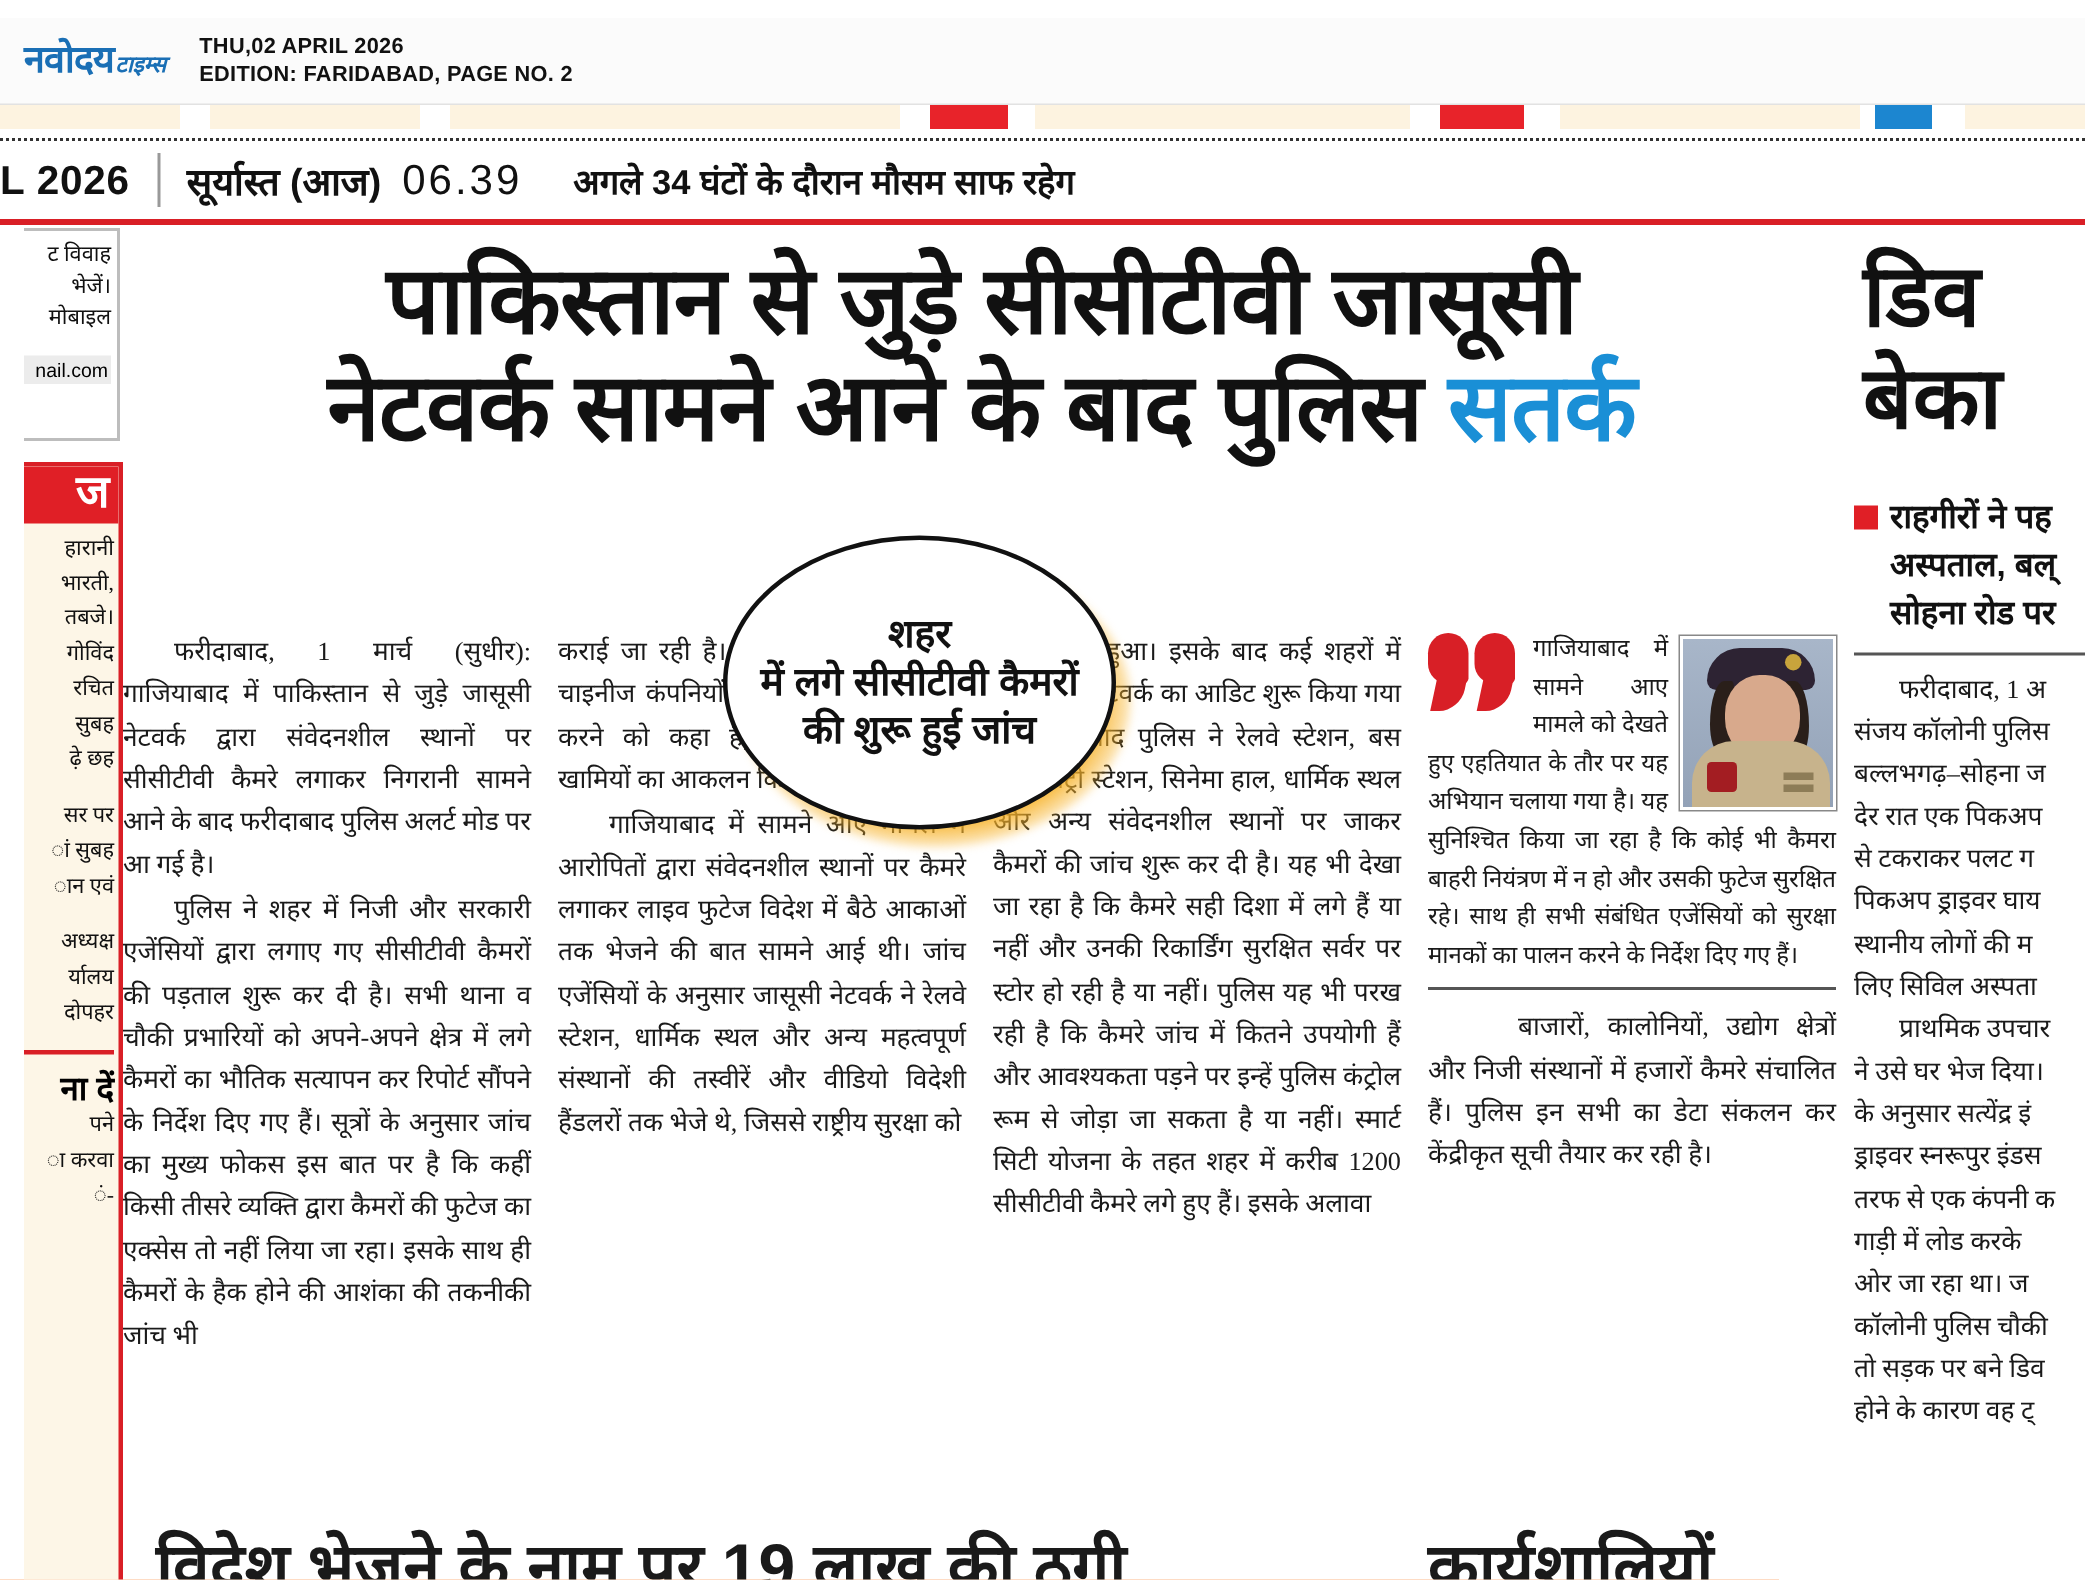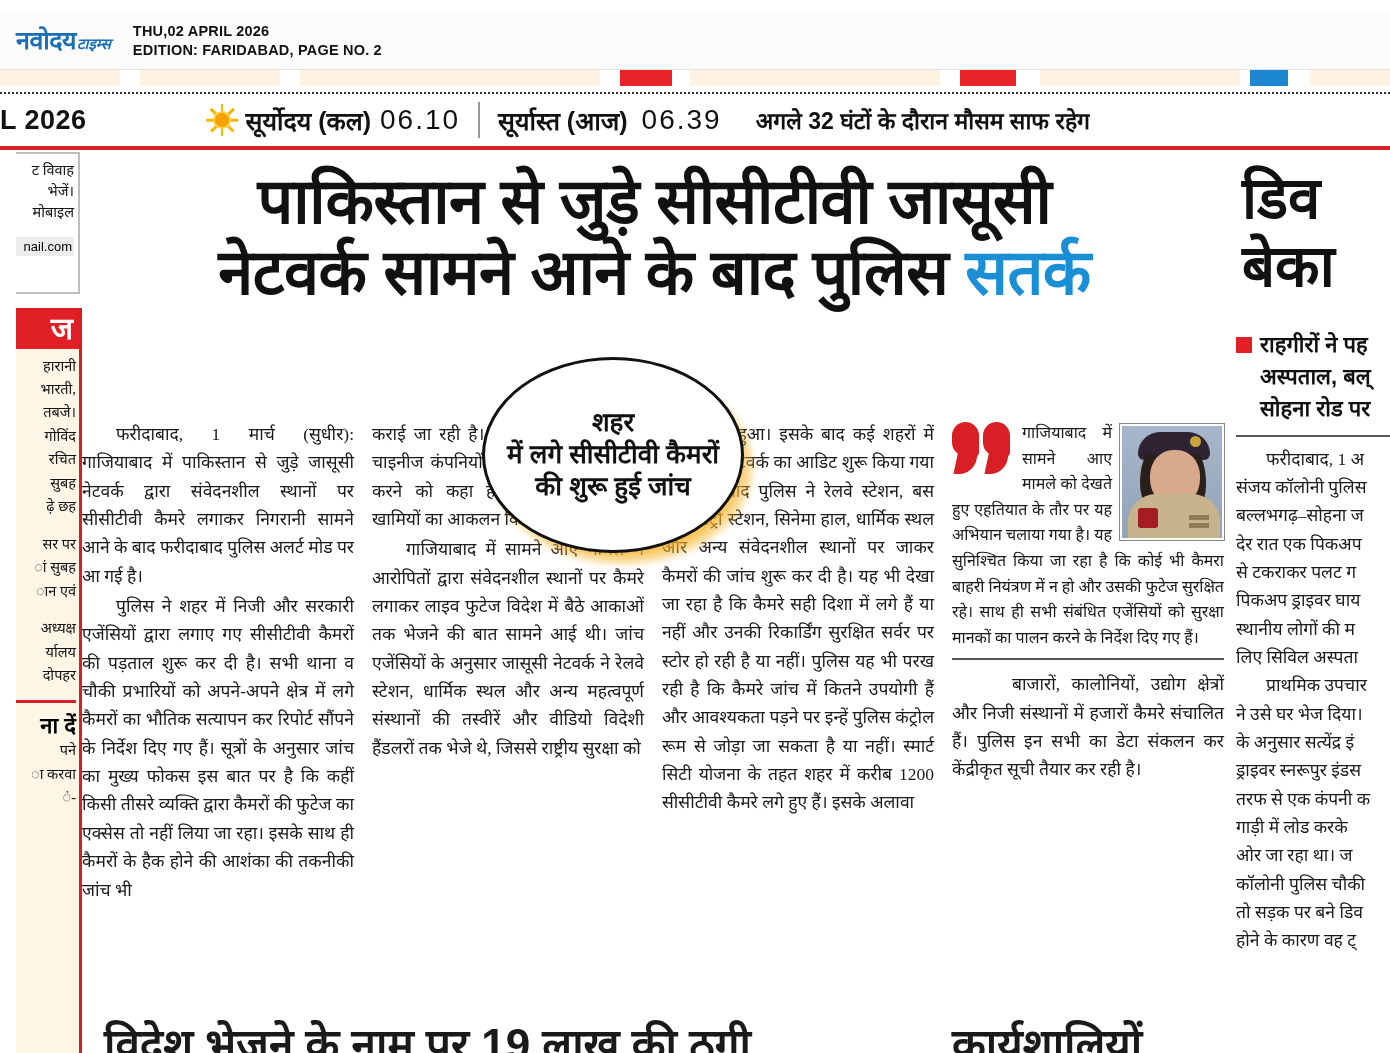--- a/index.html
+++ b/index.html
@@ -260,38 +260,27 @@
       <div class="bit" style="left:690px;width:250px;background:#fdf3e0;"></div>
       <div class="bit" style="left:960px;width:56px;background:#e8232a;"></div>
       <div class="bit" style="left:1040px;width:200px;background:#fdf3e0;"></div>
       <div class="bit" style="left:1250px;width:38px;background:#1c86d0;"></div>
       <div class="bit" style="left:1310px;width:80px;background:#fdf3e0;"></div>
     </div>
 
     <div class="wbar">
       <span class="date">RIL 2026</span>
 
-      <div class="sunwrap">
-        <span class="sun-glyph">
-          <i style="transform:rotate(0deg)"></i>
-            <i style="transform:rotate(45deg)"></i>
-          <i style="transform:rotate(90deg)"></i>
-            <i style="transform:rotate(135deg)"></i>
-          <span class="core"></span>
-        </span>
-        <span class="lbl-hi">सूर्योदय (कल)</span>
-        <span class="time-val">06.10</span>
-      </div>
 
       <span class="vdiv"></span>
 
       <span class="lbl-hi">सूर्यास्त (आज)</span>
       <span class="time-val" style="margin-left:14px">06.39</span>
 
-      <span class="weather-note">अगले 32 घंटों के दौरान मौसम साफ रहेग</span>
+      <span class="weather-note">अगले 34 घंटों के दौरान मौसम साफ रहेग</span>
     </div>
 
     <div class="left-col">
       <div class="lc-ad">
         <p>ट विवाह</p>
         <p>भेजें।</p>
         <p>मोबाइल</p>
         <div class="mailbox">nail.com</div>
       </div>
       <div class="lc-box">

